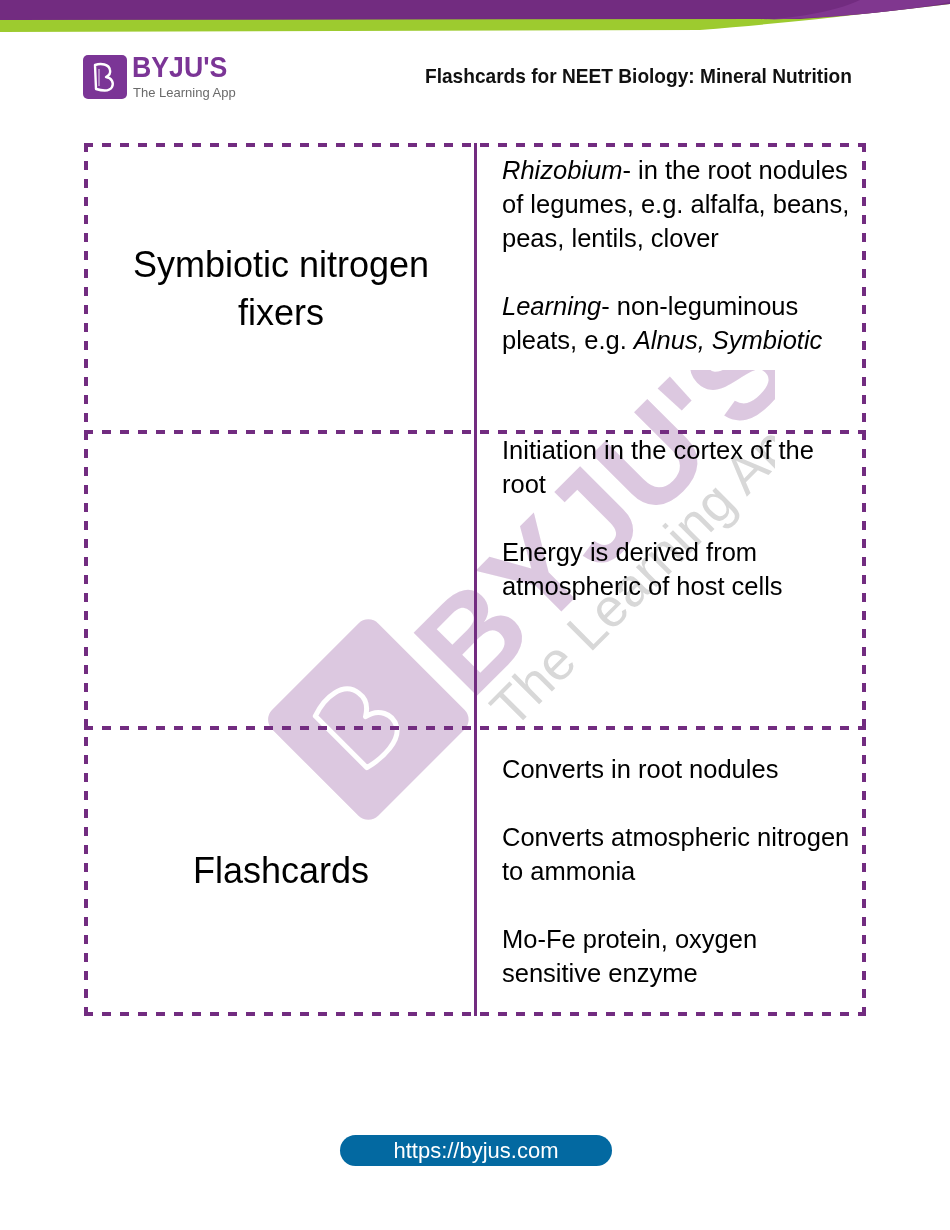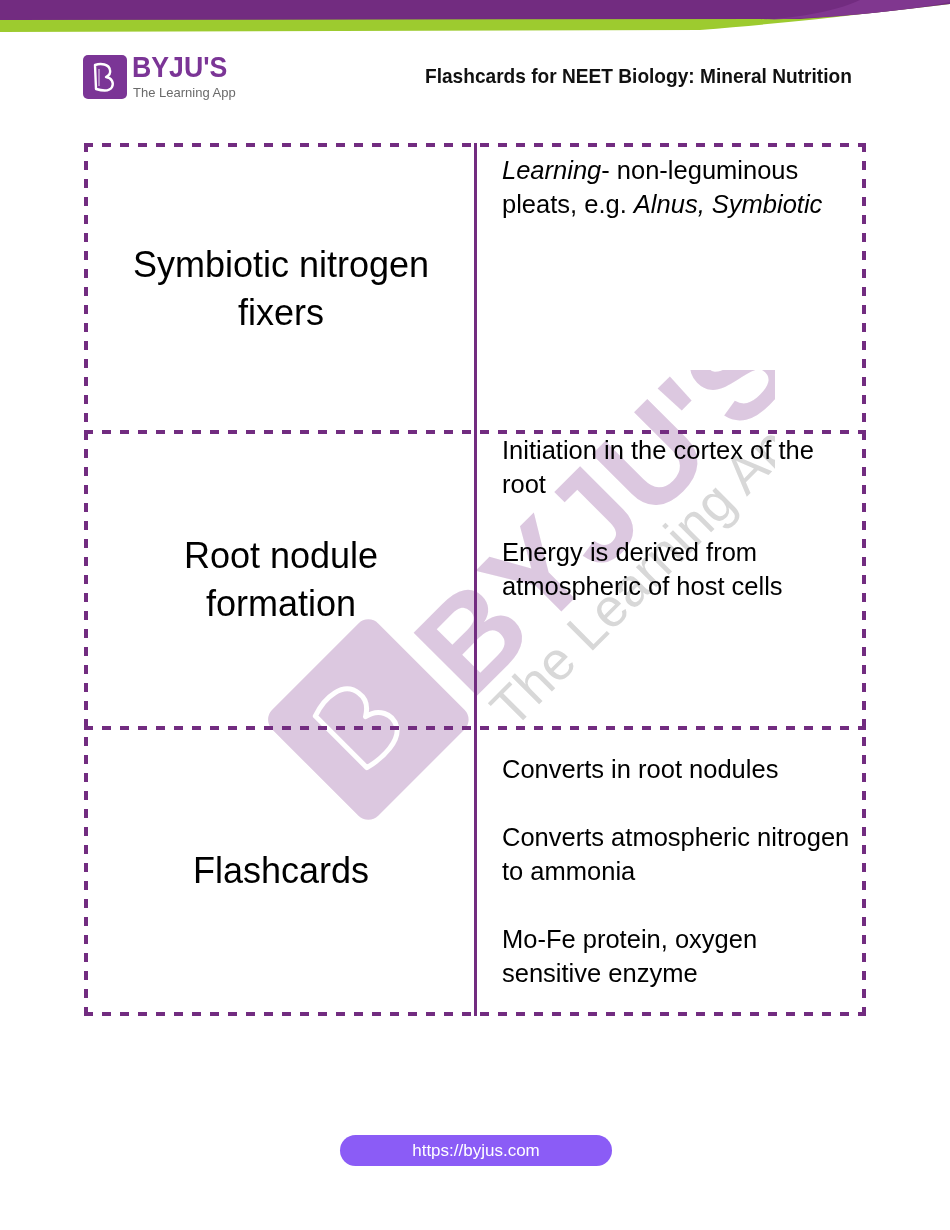--- a/index.html
+++ b/index.html
@@ -50,22 +50,22 @@
   .term span { display: block; }
   .defs {
     position: absolute; left: 418px; top: 0; width: 360px;
     font-size: 25.5px; line-height: 34px;
   }
   .def-para { margin: 0 0 34px 0; }
   .def-para:last-child { margin-bottom: 0; }
   .def-para i { font-style: italic; }
   .footer-pill {
     position: absolute; left: 340px; top: 1135px; width: 272px; height: 31px;
-    border-radius: 16px; background: #8b5cf6; color: #fff;
-    display: flex; align-items: center; justify-content: center; font-size: 17px;
+    border-radius: 16px; background: #0369a1; color: #fff;
+    display: flex; align-items: center; justify-content: center; font-size: 22px;
   }
 </style>
 </head>
 <body>
 
 <svg class="banner" viewBox="0 0 950 40" preserveAspectRatio="none">
   <path d="M0 0 H950 V4 C880 12 800 22 700 30 L0 32 Z" fill="#9dcb2f"></path>
   <path d="M0 0 H950 V4 C900 10 850 16 800 19 L0 20 Z" fill="#722c80"></path>
   <path d="M760 20 C850 17 910 10 950 2 V0 H860 C840 10 800 18 760 20 Z" fill="#80378f"></path>
 </svg>
@@ -102,31 +102,26 @@
   <div class="divider-v"></div>
 
   <div class="row" style="top:4px;height:283px;">
     <div class="term">
       <div>
         <span>Symbiotic nitrogen</span>
         <span>fixers</span>
       </div>
     </div>
     <div class="defs" style="top:6px;">
+      <p class="def-para"><i>Rhizobium</i><span>- in the root nodules of legumes, e.g. alfalfa, beans, peas, lentils, clover</span></p>
       <p class="def-para"><i>Learning</i><span>- non-leguminous pleats, e.g. </span><i>Alnus, Symbiotic</i></p>
     </div>
   </div>
 
   <div class="row" style="top:291px;height:292px;">
-    <div class="term">
-      <div>
-        <span>Root nodule</span>
-        <span>formation</span>
-      </div>
-    </div>
     <div class="defs" style="top:-1px;">
       <p class="def-para">Initiation in the cortex of the root</p>
       <p class="def-para">Energy is derived from atmospheric of host cells</p>
     </div>
   </div>
 
   <div class="row" style="top:587px;height:282px;">
     <div class="term">
       <div>
         <span>Flashcards</span>

